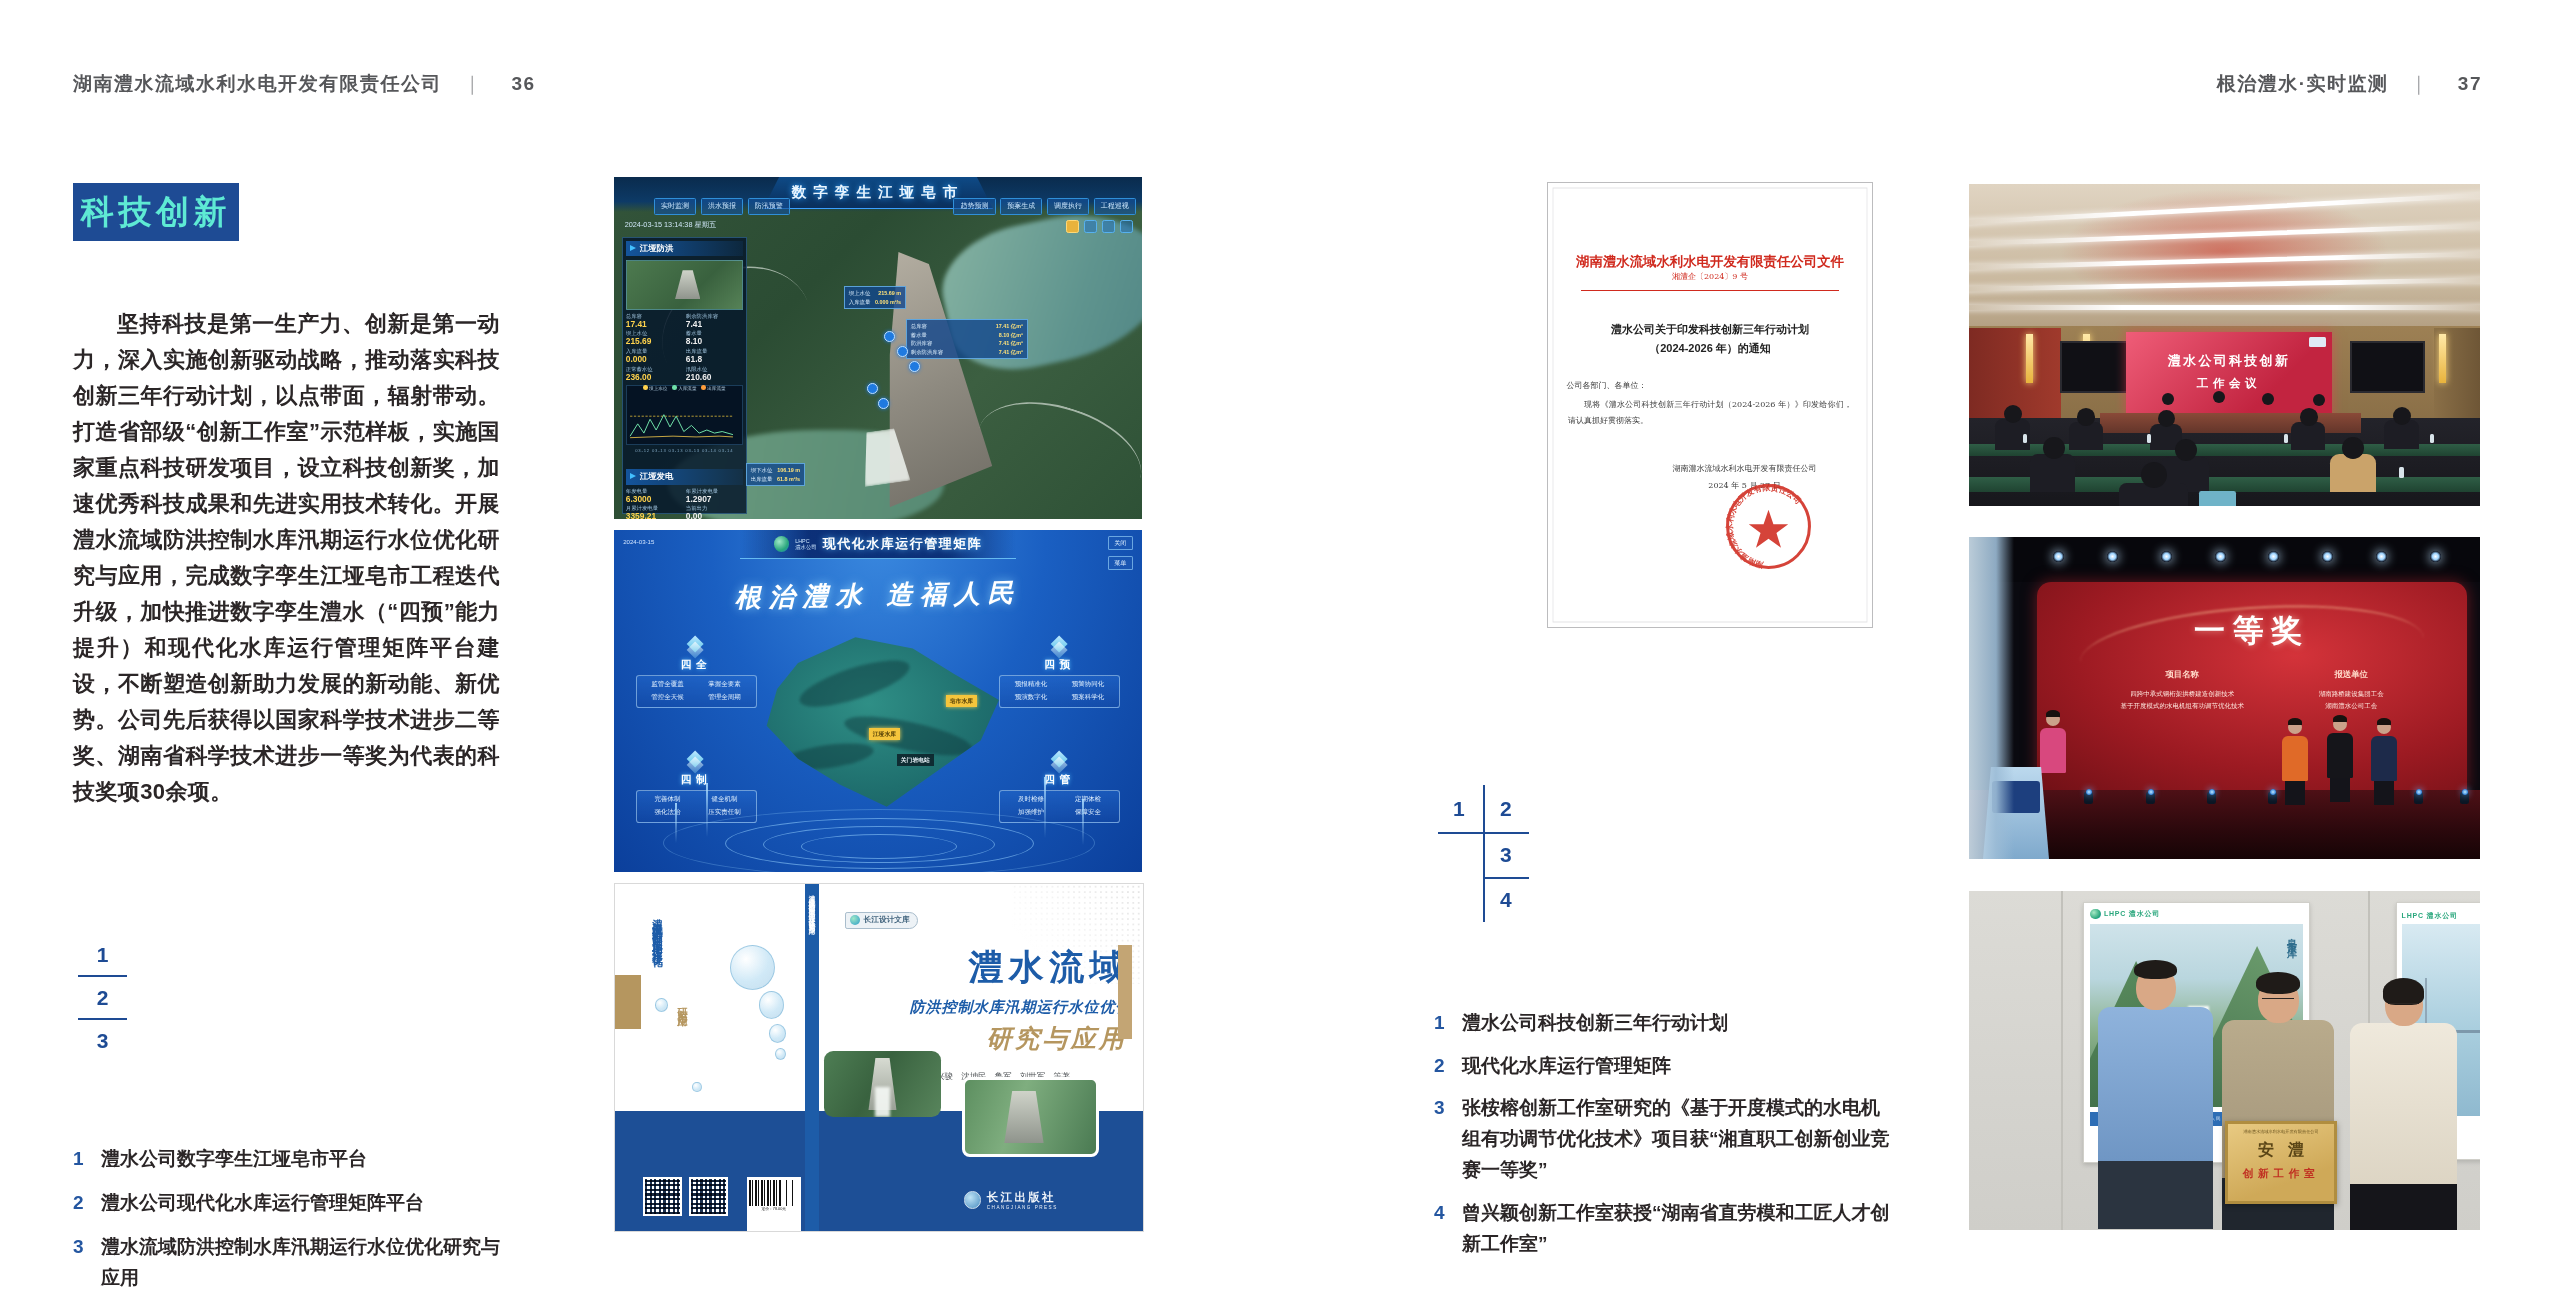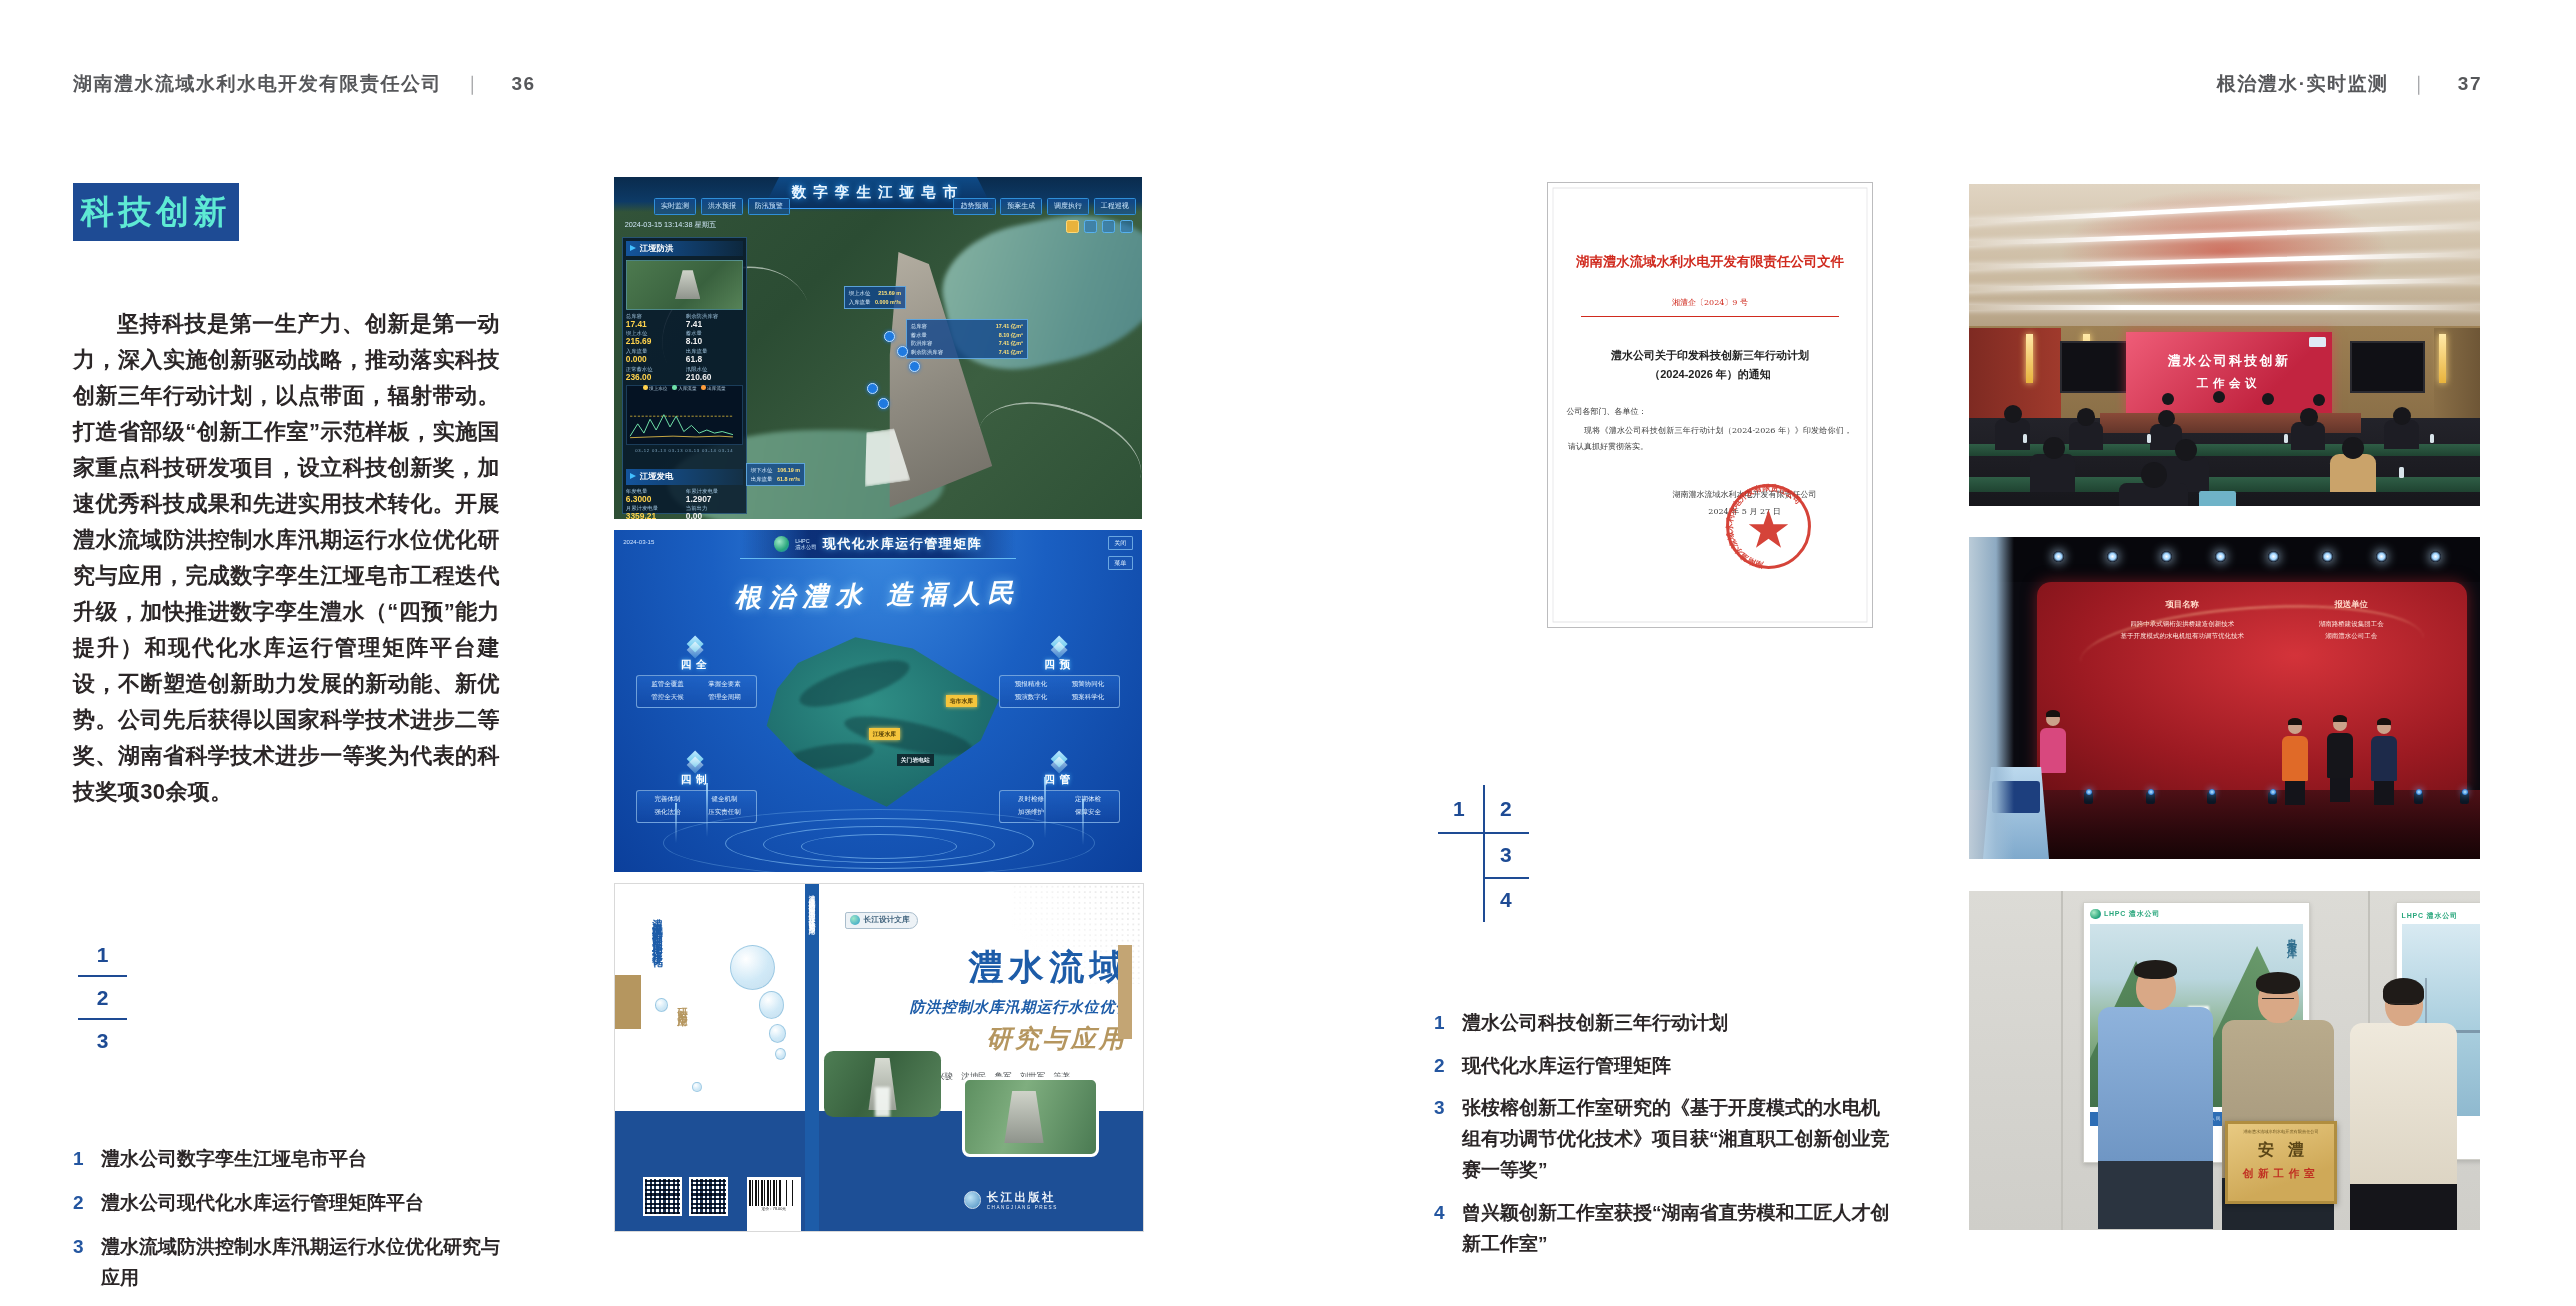--- a/index.html
+++ b/index.html
@@ -164,21 +164,21 @@
   .f3 .barcode{position:absolute;left:132px;top:293px;width:49px;height:43px;background:#fff;padding:3.1px 2.3px 7.7px;}
   .f3 .barcode i{display:block;height:26px;background:repeating-linear-gradient(90deg,#111 0 1.5px,#fff 1.5px 3.1px,#111 3.1px 3.8px,#fff 3.8px 6.1px);}
   .f3 .barcode span{font-size:3.8px;color:#222;display:block;text-align:center;}
 
   
   .doc{left:1547px;top:182px;width:324px;height:444px;background:#fff;border:1.5px solid #bcbcbe;
        box-shadow:inset 0 0 0 4.6px #fff,inset 0 0 0 5.4px #e3e3e5;}
   .doc .inner{position:absolute;inset:12.3px;}
   .doc .dh{margin-top:58px;text-align:center;font-size:13.4px;font-weight:bold;color:#d02a1e;
        font-family:"DejaVu Serif",serif;letter-spacing:0px;white-space:nowrap;}
-  .doc .dno{margin-top:26px;text-align:center;font-size:8px;color:#d02a1e;font-family:"DejaVu Serif",serif;}
+  .doc .dno{text-align:center;font-size:8px;color:#d02a1e;font-family:"DejaVu Serif",serif;}
   .doc .rule{margin:7.7px auto 0;width:86%;height:1.5px;background:#d02a1e;}
   .doc .dt{margin-top:29px;text-align:center;font-size:11px;font-weight:bold;color:#222;line-height:18.4px;}
   .doc .sal{margin:23px 0 0 6.1px;font-size:8px;color:#3c3c3c;font-family:"DejaVu Serif",serif;}
   .doc .bod{margin:6.1px 7.7px 0;font-size:8px;color:#3c3c3c;line-height:15.4px;text-indent:2em;font-family:"DejaVu Serif",serif;text-align:justify;}
   .doc .sig{margin-top:35px;text-align:center;font-size:8px;color:#3c3c3c;font-family:"DejaVu Serif",serif;padding-left:69px;}
   .doc .dat{margin-top:6.1px;text-align:center;font-size:8px;color:#3c3c3c;font-family:"DejaVu Serif",serif;padding-left:69px;}
   .doc .seal{position:absolute;left:163px;top:286px;width:91px;height:91px;opacity:.88;}
 
   
   .pm{left:1969px;top:184px;width:511px;height:322px;background:#15151a;}
@@ -664,20 +664,21 @@
     <div class="lamp" style="left:84px;"></div>
     <div class="lamp" style="left:138px;"></div>
     <div class="lamp" style="left:192px;"></div>
     <div class="lamp" style="left:246px;"></div>
     <div class="lamp" style="left:299px;"></div>
     <div class="lamp" style="left:353px;"></div>
     <div class="lamp" style="left:407px;"></div>
     <div class="lamp" style="left:461px;"></div>
     <div class="screen">
       <div class="swoosh"></div>
+      <div class="award">一等奖</div>
       <div class="cols">
         <div class="col">
           <div class="colh">项目名称</div>
           <div class="coli">四跨中承式钢桁架拱桥建造创新技术</div>
           <div class="coli">基于开度模式的水电机组有功调节优化技术</div>
         </div>
         <div class="col">
           <div class="colh">报送单位</div>
           <div class="coli">湖南路桥建设集团工会</div>
           <div class="coli">湖南澧水公司工会</div>

